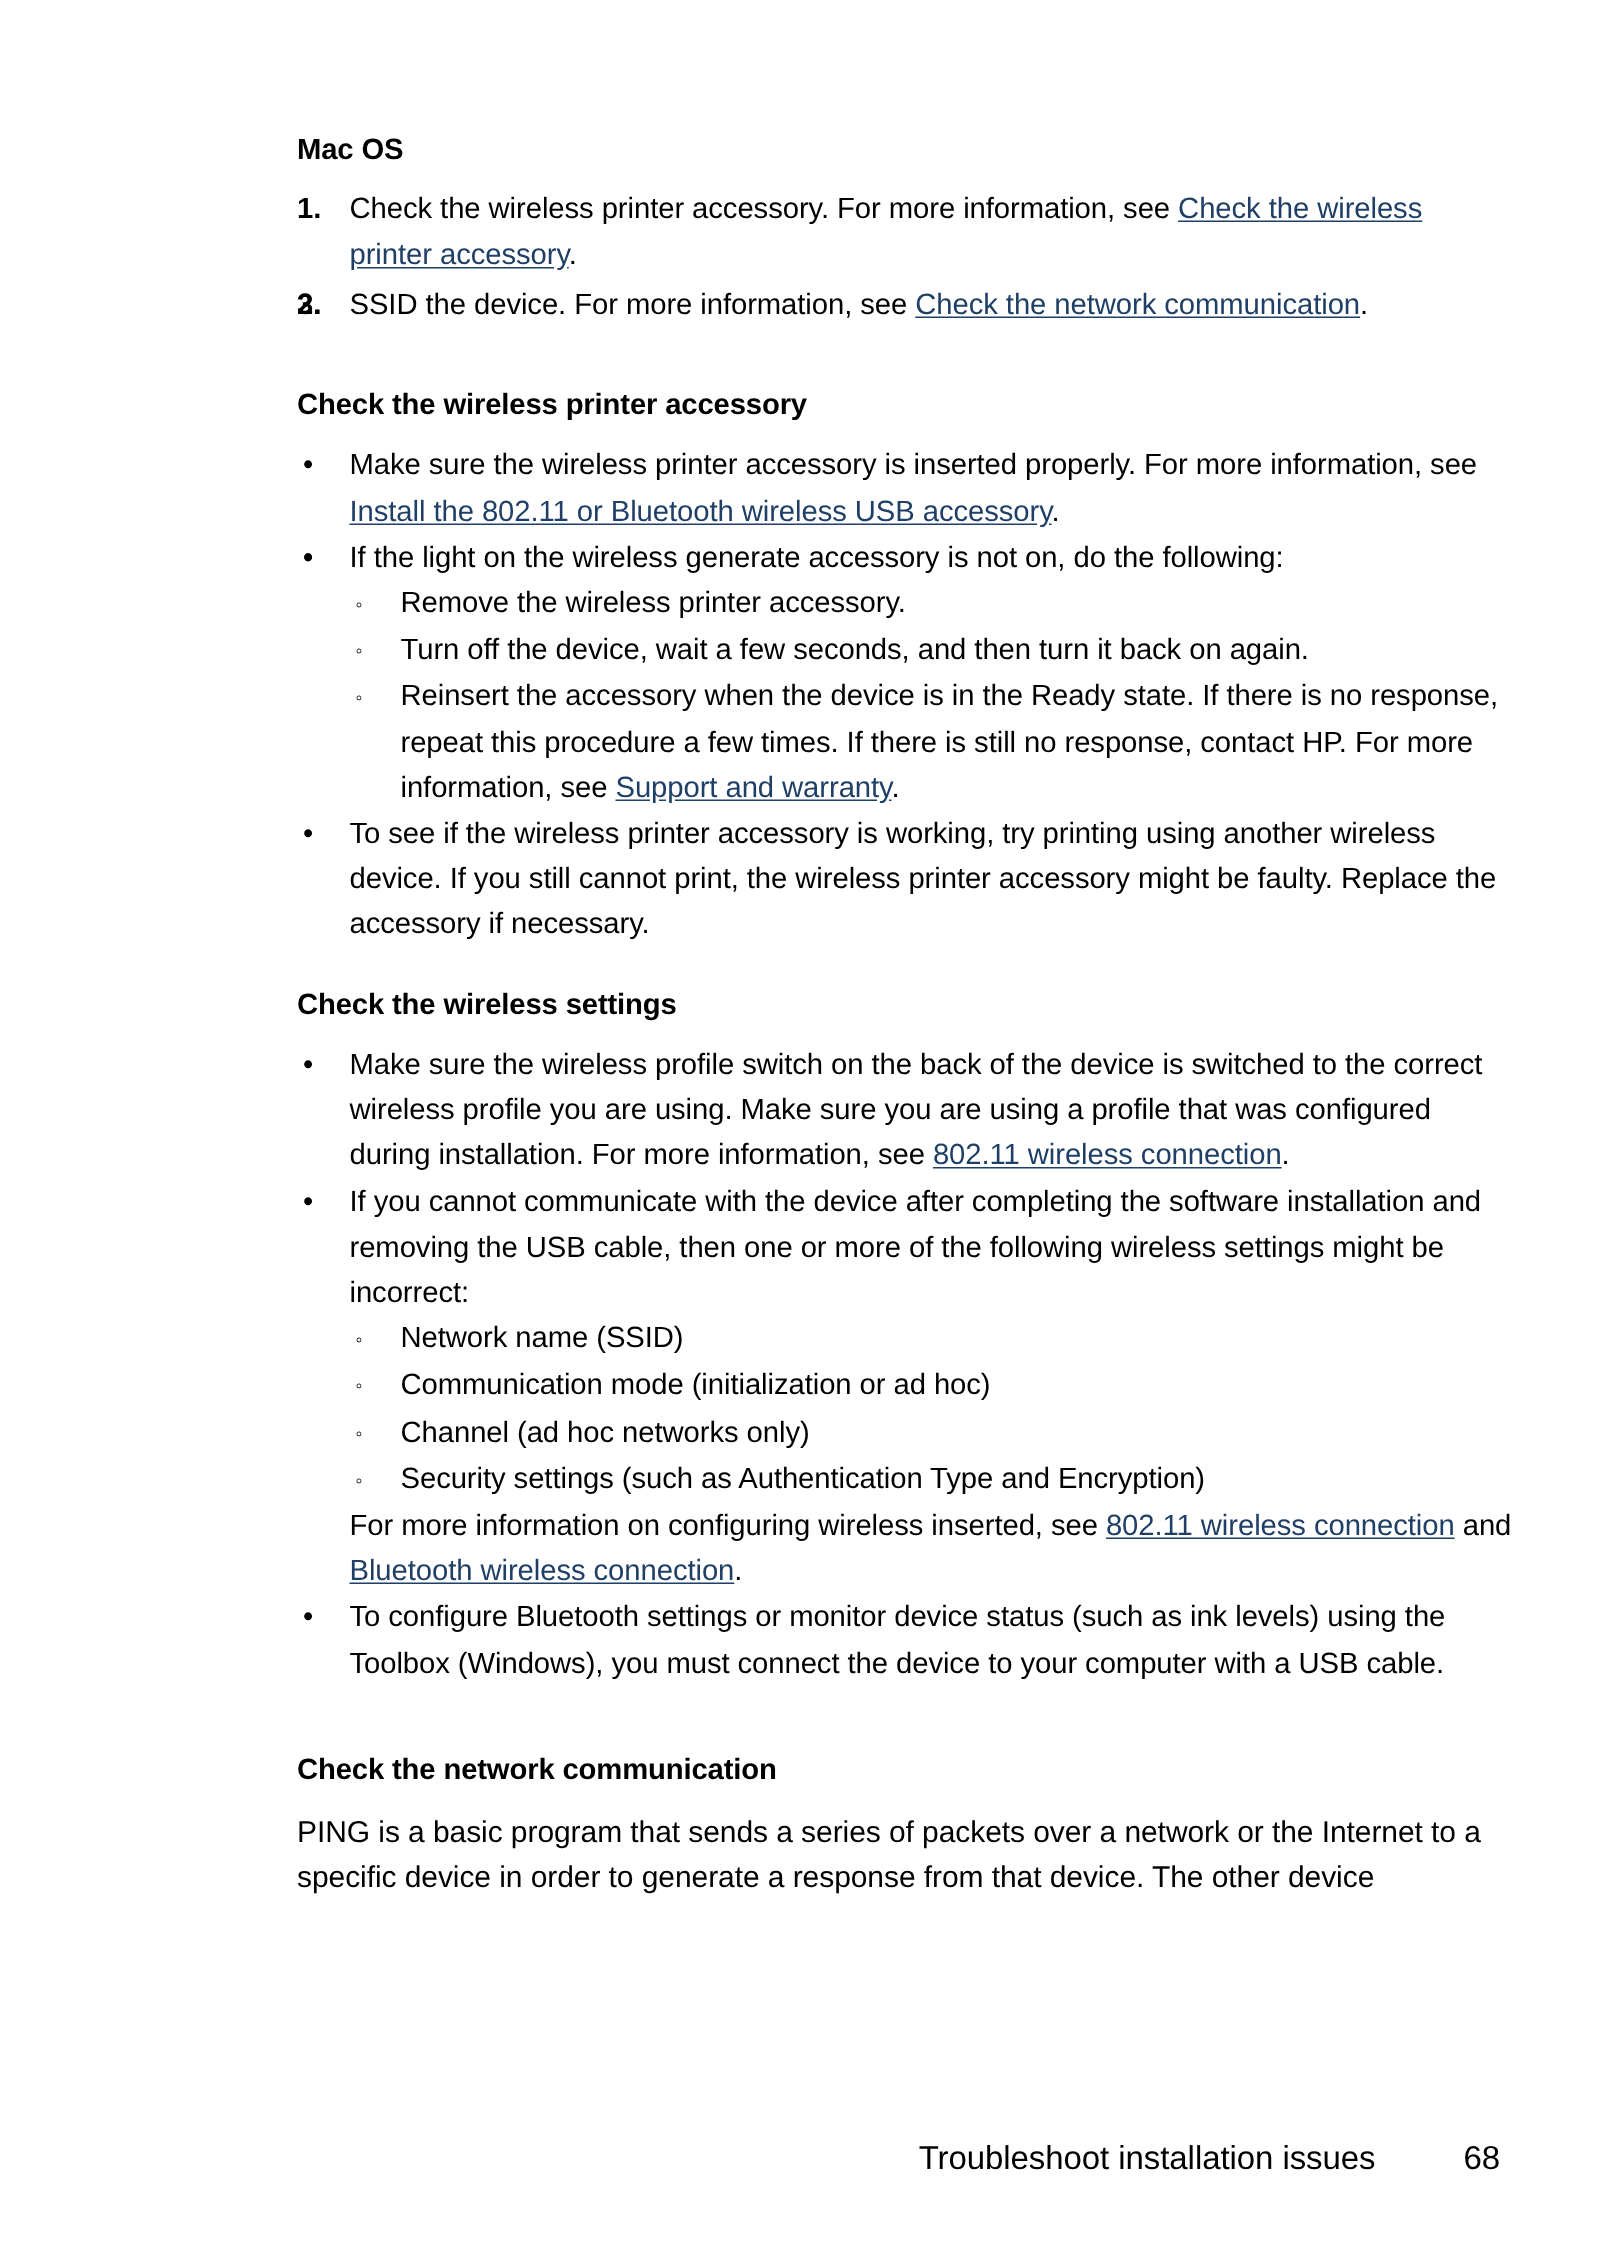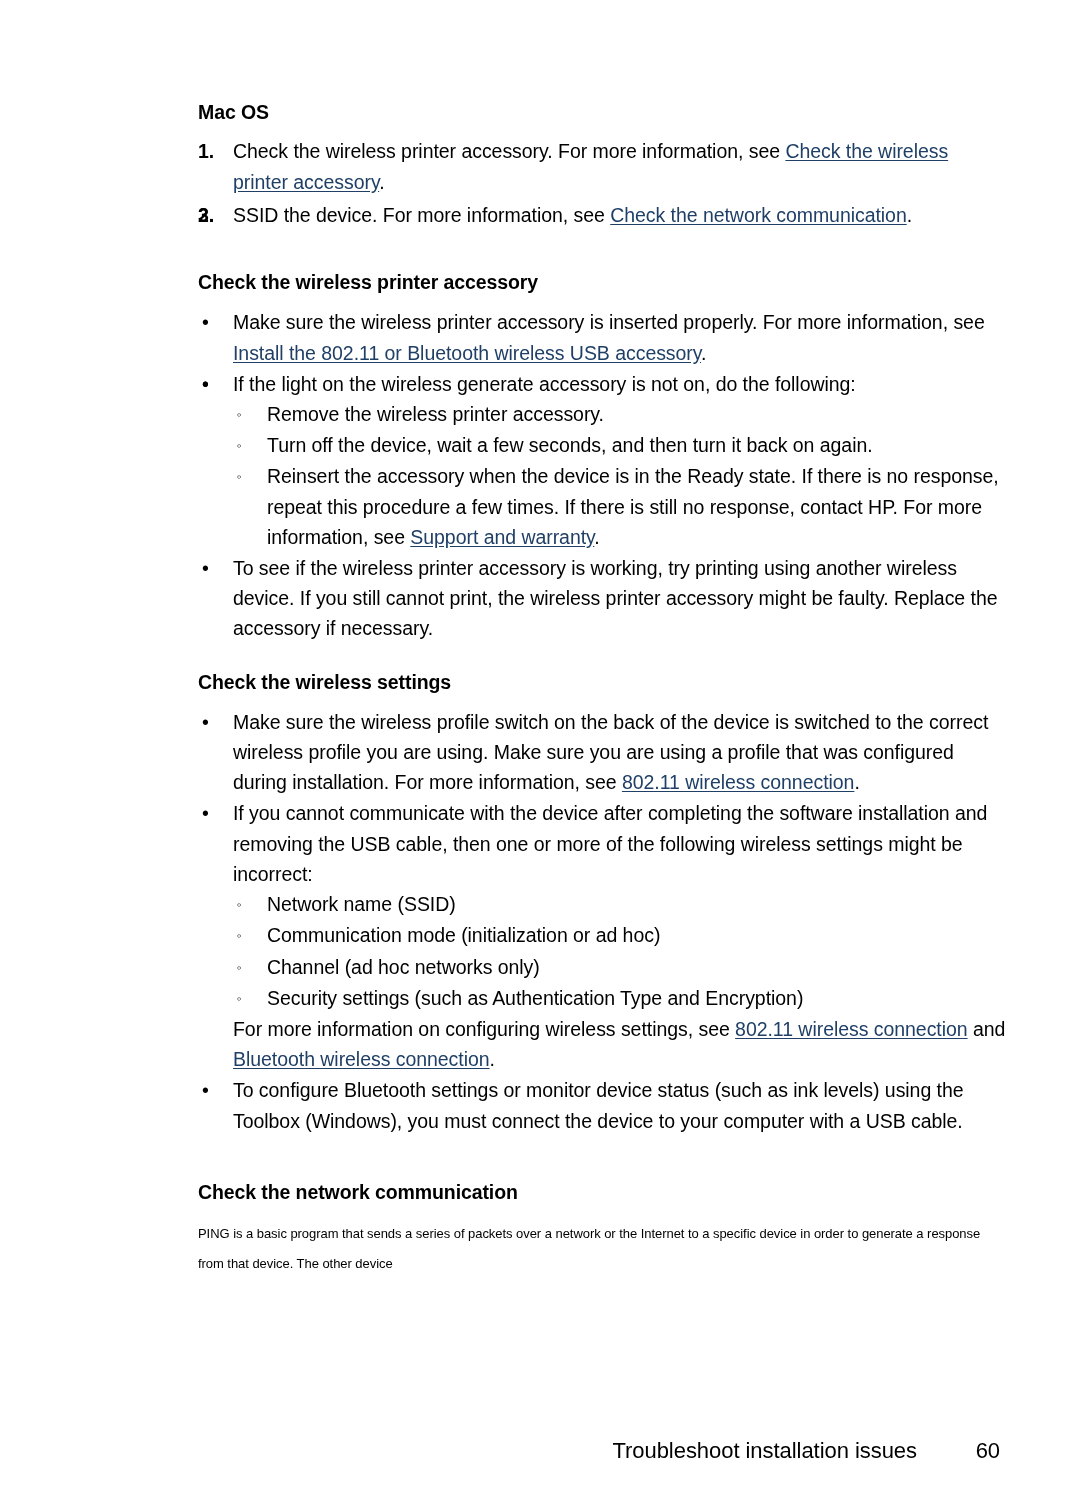--- a/index.html
+++ b/index.html
@@ -11,21 +11,21 @@
     width: 1080px;
     height: 1495px;
     position: relative;
     font-family: "Liberation Sans", sans-serif;
     color: #000000;
     -webkit-font-smoothing: antialiased;
   }
 
   .page {
     position: absolute;
-    left: 0; top: 16px;
+    left: 0; top: 4px;
     width: 1080px;
     height: 1277px;
     box-sizing: border-box;
   }
 
   .content {
     position: absolute;
     left: 198px;
     top: 84px;
     width: 810px;
@@ -39,21 +39,21 @@
     letter-spacing: -0.1px;
     margin: 0;
   }
   .h-mac       { margin-bottom: 11px; }
   .h-accessory { margin-top: 40px; margin-bottom: 12px; }
   .h-settings  { margin-top: 26px; margin-bottom: 12px; }
   .h-network   { margin-top: 44px; margin-bottom: 14px; }
 
   
   .para {
-    font-size: 13px;
+    font-size: 20px;
     line-height: 30.2px;
     margin: 0;
     letter-spacing: -0.05px;
   }
 
   
   ol.steps {
     list-style: none;
     margin: 0;
     padding: 0;
@@ -225,30 +225,30 @@
             <span class="marker">◦</span><span>Communication mode (initialization or ad hoc)</span>
           </li>
           <li>
             <span class="marker">◦</span><span>Channel (ad hoc networks only)</span>
           </li>
           <li>
             <span class="marker">◦</span><span>Security settings (such as Authentication Type and Encryption)</span>
           </li>
         </ul>
 
-        <div class="cont-para"><span>For more information on configuring wireless settings, see </span><span class="doclink">802.11 wireless connection</span><span> and </span><span class="doclink">Bluetooth wireless connection</span><span>.</span></div>
+        <div class="cont-para"><span>For more information on configuring wireless inserted, see </span><span class="doclink">802.11 wireless connection</span><span> and </span><span class="doclink">Bluetooth wireless connection</span><span>.</span></div>
       </li>
       <li>
         <span class="marker">•</span><span>To configure Bluetooth settings or monitor device status (such as ink levels) using the Toolbox (Windows), you must connect the device to your computer with a USB cable.</span>
       </li>
     </ul>
 
     <div class="heading h-network">Check the network communication</div>
 
     <p class="para">PING is a basic program that sends a series of packets over a network or the Internet to a specific device in order to generate a response from that device. The other device</p>
 
   </div>
 
   <div class="footer">
     <span class="footer-title">Troubleshoot installation issues</span>
-    <span class="footer-page">60</span>
+    <span class="footer-page">68</span>
   </div>
 </div>
 
 </body></html>

